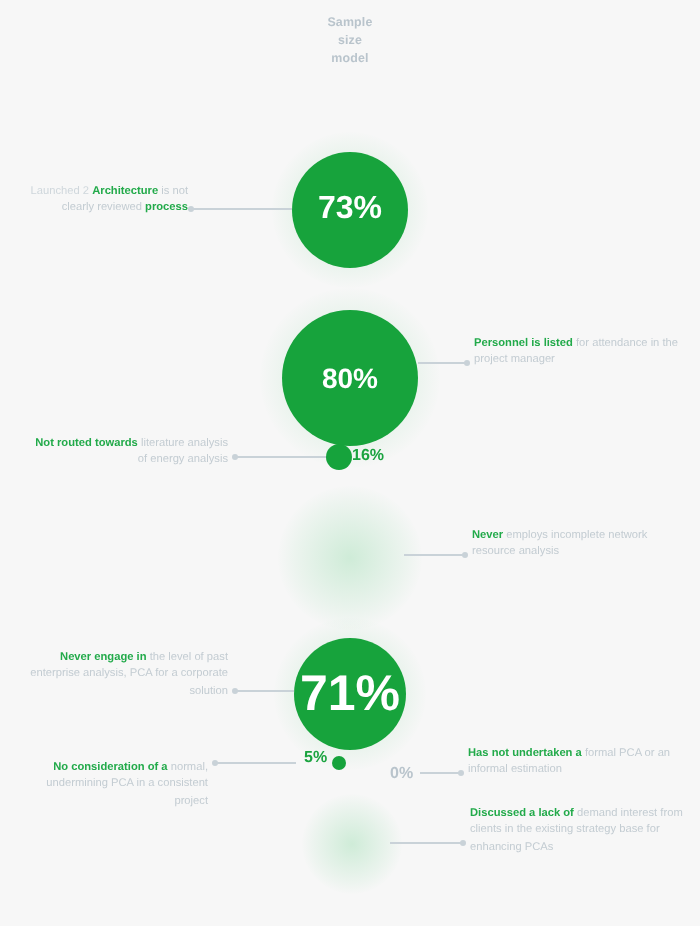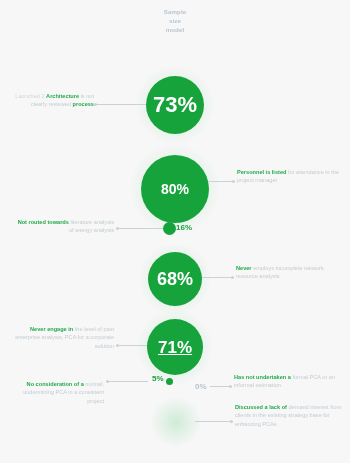--- a/index.html
+++ b/index.html
@@ -97,21 +97,21 @@
 
 <div id="infographic">
 
   <div class="header-chip">
     <div>Sample</div>
     <div>size</div>
     <div>model</div>
   </div>
 
   <div class="halo" style="left:136px; top:66px; width:78px; height:78px;"></div>
-  <div class="node" style="left:146px; top:76px; width:58px; height:58px; font-size:22px;align-items:center;">
+  <div class="node" style="left:146px; top:76px; width:58px; height:58px; font-size:16px;align-items:center;">
     <span class="val">73%</span>
   </div>
   <div class="lead" style="left:96px; top:104px; width:50px;"></div>
   <div class="lead-dot" style="left:94px; top:103px;"></div>
   <div class="label left" style="left:8px; top:92px; width:86px;">
     <span class="muted">Launched 2</span>
     <b>Architecture</b>
     <span>is not clearly reviewed</span>
     <b>process</b>
   </div>
@@ -132,32 +132,29 @@
   </div>
   <div class="pct-float" style="left:176px; top:224px;">16%</div>
   <div class="lead" style="left:118px; top:228px; width:45px;"></div>
   <div class="lead-dot" style="left:116px; top:227px;"></div>
   <div class="label left" style="left:14px; top:218px; width:100px;">
     <b>Not routed towards</b>
     <span>literature analysis of energy analysis</span>
   </div>
 
   <div class="halo" style="left:139px; top:243px; width:72px; height:72px;"></div>
-  <div class="node" style="left:148px; top:252px; width:54px; height:54px; font-size:18px;">
-    <span class="val">68%</span>
-  </div>
   <div class="lead" style="left:202px; top:277px; width:30px;"></div>
   <div class="lead-dot" style="left:231px; top:276px;"></div>
   <div class="label right" style="left:236px; top:264px; width:104px;">
     <b>Never</b>
     <span>employs incomplete network resource analysis</span>
   </div>
 
   <div class="halo" style="left:137px; top:309px; width:76px; height:76px;"></div>
-  <div class="node" style="left:147px; top:319px; width:56px; height:56px; font-size:17px;text-decoration:underline;">
+  <div class="node" style="left:147px; top:319px; width:56px; height:56px; font-size:25px;">
     <span class="val">71%</span>
   </div>
   <div class="lead" style="left:118px; top:345px; width:29px;"></div>
   <div class="lead-dot" style="left:116px; top:344px;"></div>
   <div class="label left" style="left:12px; top:325px; width:102px;">
     <b>Never engage in</b>
     <span>the level of past enterprise analysis, PCA for a corporate solution</span>
   </div>
 
   <div class="node tiny" style="left:166px; top:378px; width:7px; height:7px; font-size:0;">

